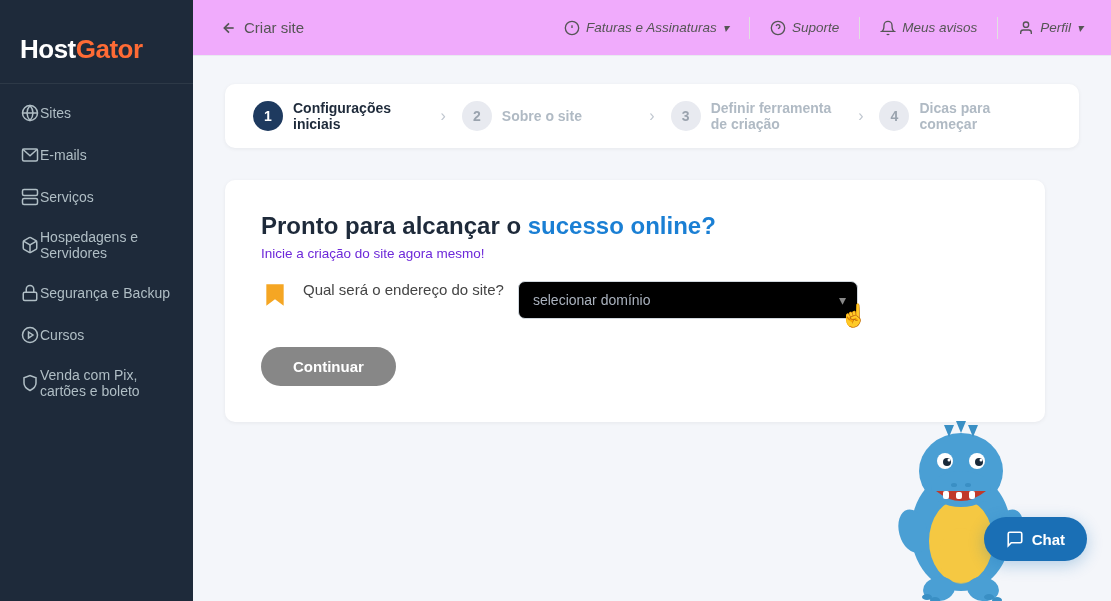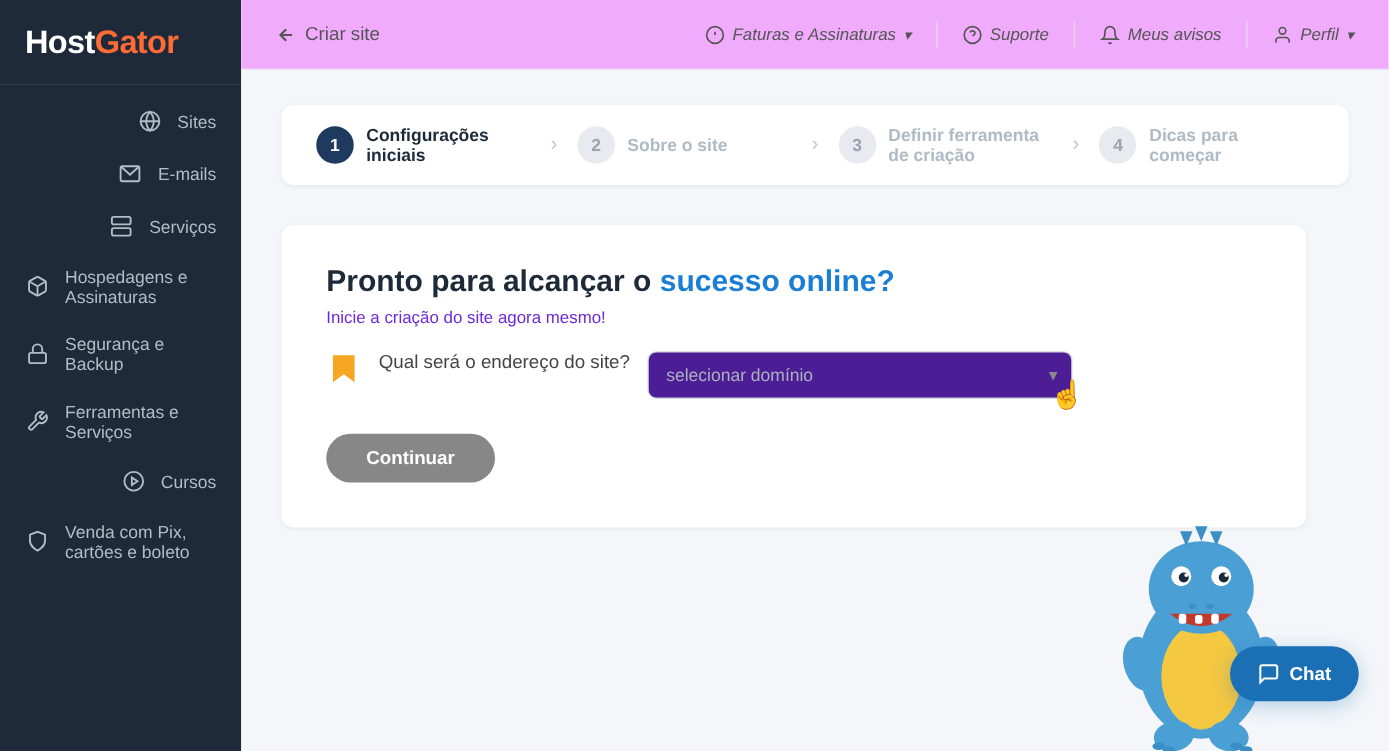--- a/index.html
+++ b/index.html
@@ -10,41 +10,39 @@
       width: 193px;
       background: #1e2a3a;
       color: #fff;
       display: flex;
       flex-direction: column;
       flex-shrink: 0;
       height: 601px;
       overflow: hidden;
     }
     .sidebar-logo {
-      padding: 18px 20px 18px 20px;
+      padding: 34px 20px 18px 20px;
       font-size: 26px;
       font-weight: 900;
       color: #fff;
       letter-spacing: -0.5px;
       border-bottom: 1px solid rgba(255,255,255,0.07);
     }
     .sidebar-logo span { color: #ff6b35; }
     .sidebar-nav { flex: 1; padding: 8px 0; }
     .sidebar-item {
       display: flex;
       align-items: center;
-      gap: 12px;
       padding: 11px 20px;
       cursor: pointer;
       color: #b0bec5;
       font-size: 14px;
       font-weight: 500;
       border-radius: 0;
       transition: background 0.15s;
-      justify-content: flex-end;
     }
     .sidebar-item .icon { width: 20px; height: 20px; display: flex; align-items: center; justify-content: center; flex-shrink: 0; }
     .sidebar-item .icon svg { width: 18px; height: 18px; }
 
     
     .main {
       flex: 1;
       display: flex;
       flex-direction: column;
       background: #f4f6fa;
@@ -177,21 +175,21 @@
       flex: 1;
       max-width: 340px;
     }
     .form-select {
       width: 100%;
       border: 1.5px solid #d0d7de;
       border-radius: 7px;
       padding: 10px 40px 10px 14px;
       font-size: 14px;
       color: #aab2be;
-      background: #4c1d95;
+      background: #000000;
       appearance: none;
       cursor: pointer;
       outline: none;
     }
     .select-chevron {
       position: absolute;
       right: 12px;
       top: 50%;
       transform: translateY(-50%);
       color: #888;
@@ -291,41 +289,33 @@
     </div>
 
     <div class="sidebar-item">
       <span class="icon">
         <svg viewBox="0 0 24 24" fill="none" stroke="currentColor" stroke-width="2">
             <path d="M21 16V8a2 2 0 0 0-1-1.73l-7-4a2 2 0 0 0-2 0l-7 4A2 2 0 0 0 3 8v8a2 2 0 0 0 1 1.73l7 4a2 2 0 0 0 2 0l7-4A2 2 0 0 0 21 16z"></path>
             <polyline points="3.27 6.96 12 12.01 20.73 6.96"></polyline>
             <line x1="12" y1="22.08" x2="12" y2="12"></line>
           </svg>
       </span>
-      <span>Hospedagens e Assinaturas</span>
+      <span>Hospedagens e Servidores</span>
     </div>
 
     <div class="sidebar-item">
       <span class="icon">
         <svg viewBox="0 0 24 24" fill="none" stroke="currentColor" stroke-width="2">
             <rect x="3" y="11" width="18" height="11" rx="2" ry="2"></rect>
             <path d="M7 11V7a5 5 0 0 1 10 0v4"></path>
           </svg>
       </span>
       <span>Segurança e Backup</span>
     </div>
 
-    <div class="sidebar-item">
-      <span class="icon">
-        <svg viewBox="0 0 24 24" fill="none" stroke="currentColor" stroke-width="2">
-            <path d="M14.7 6.3a1 1 0 0 0 0 1.4l1.6 1.6a1 1 0 0 0 1.4 0l3.77-3.77a6 6 0 0 1-7.94 7.94l-6.91 6.91a2.12 2.12 0 0 1-3-3l6.91-6.91a6 6 0 0 1 7.94-7.94l-3.76 3.76z"></path>
-          </svg>
-      </span>
-      <span>Ferramentas e Serviços</span>
-    </div>
 
     <div class="sidebar-item">
       <span class="icon">
         <svg viewBox="0 0 24 24" fill="none" stroke="currentColor" stroke-width="2">
             <circle cx="12" cy="12" r="10"></circle>
             <polygon points="10 8 16 12 10 16 10 8"></polygon>
           </svg>
       </span>
       <span>Cursos</span>
     </div>

